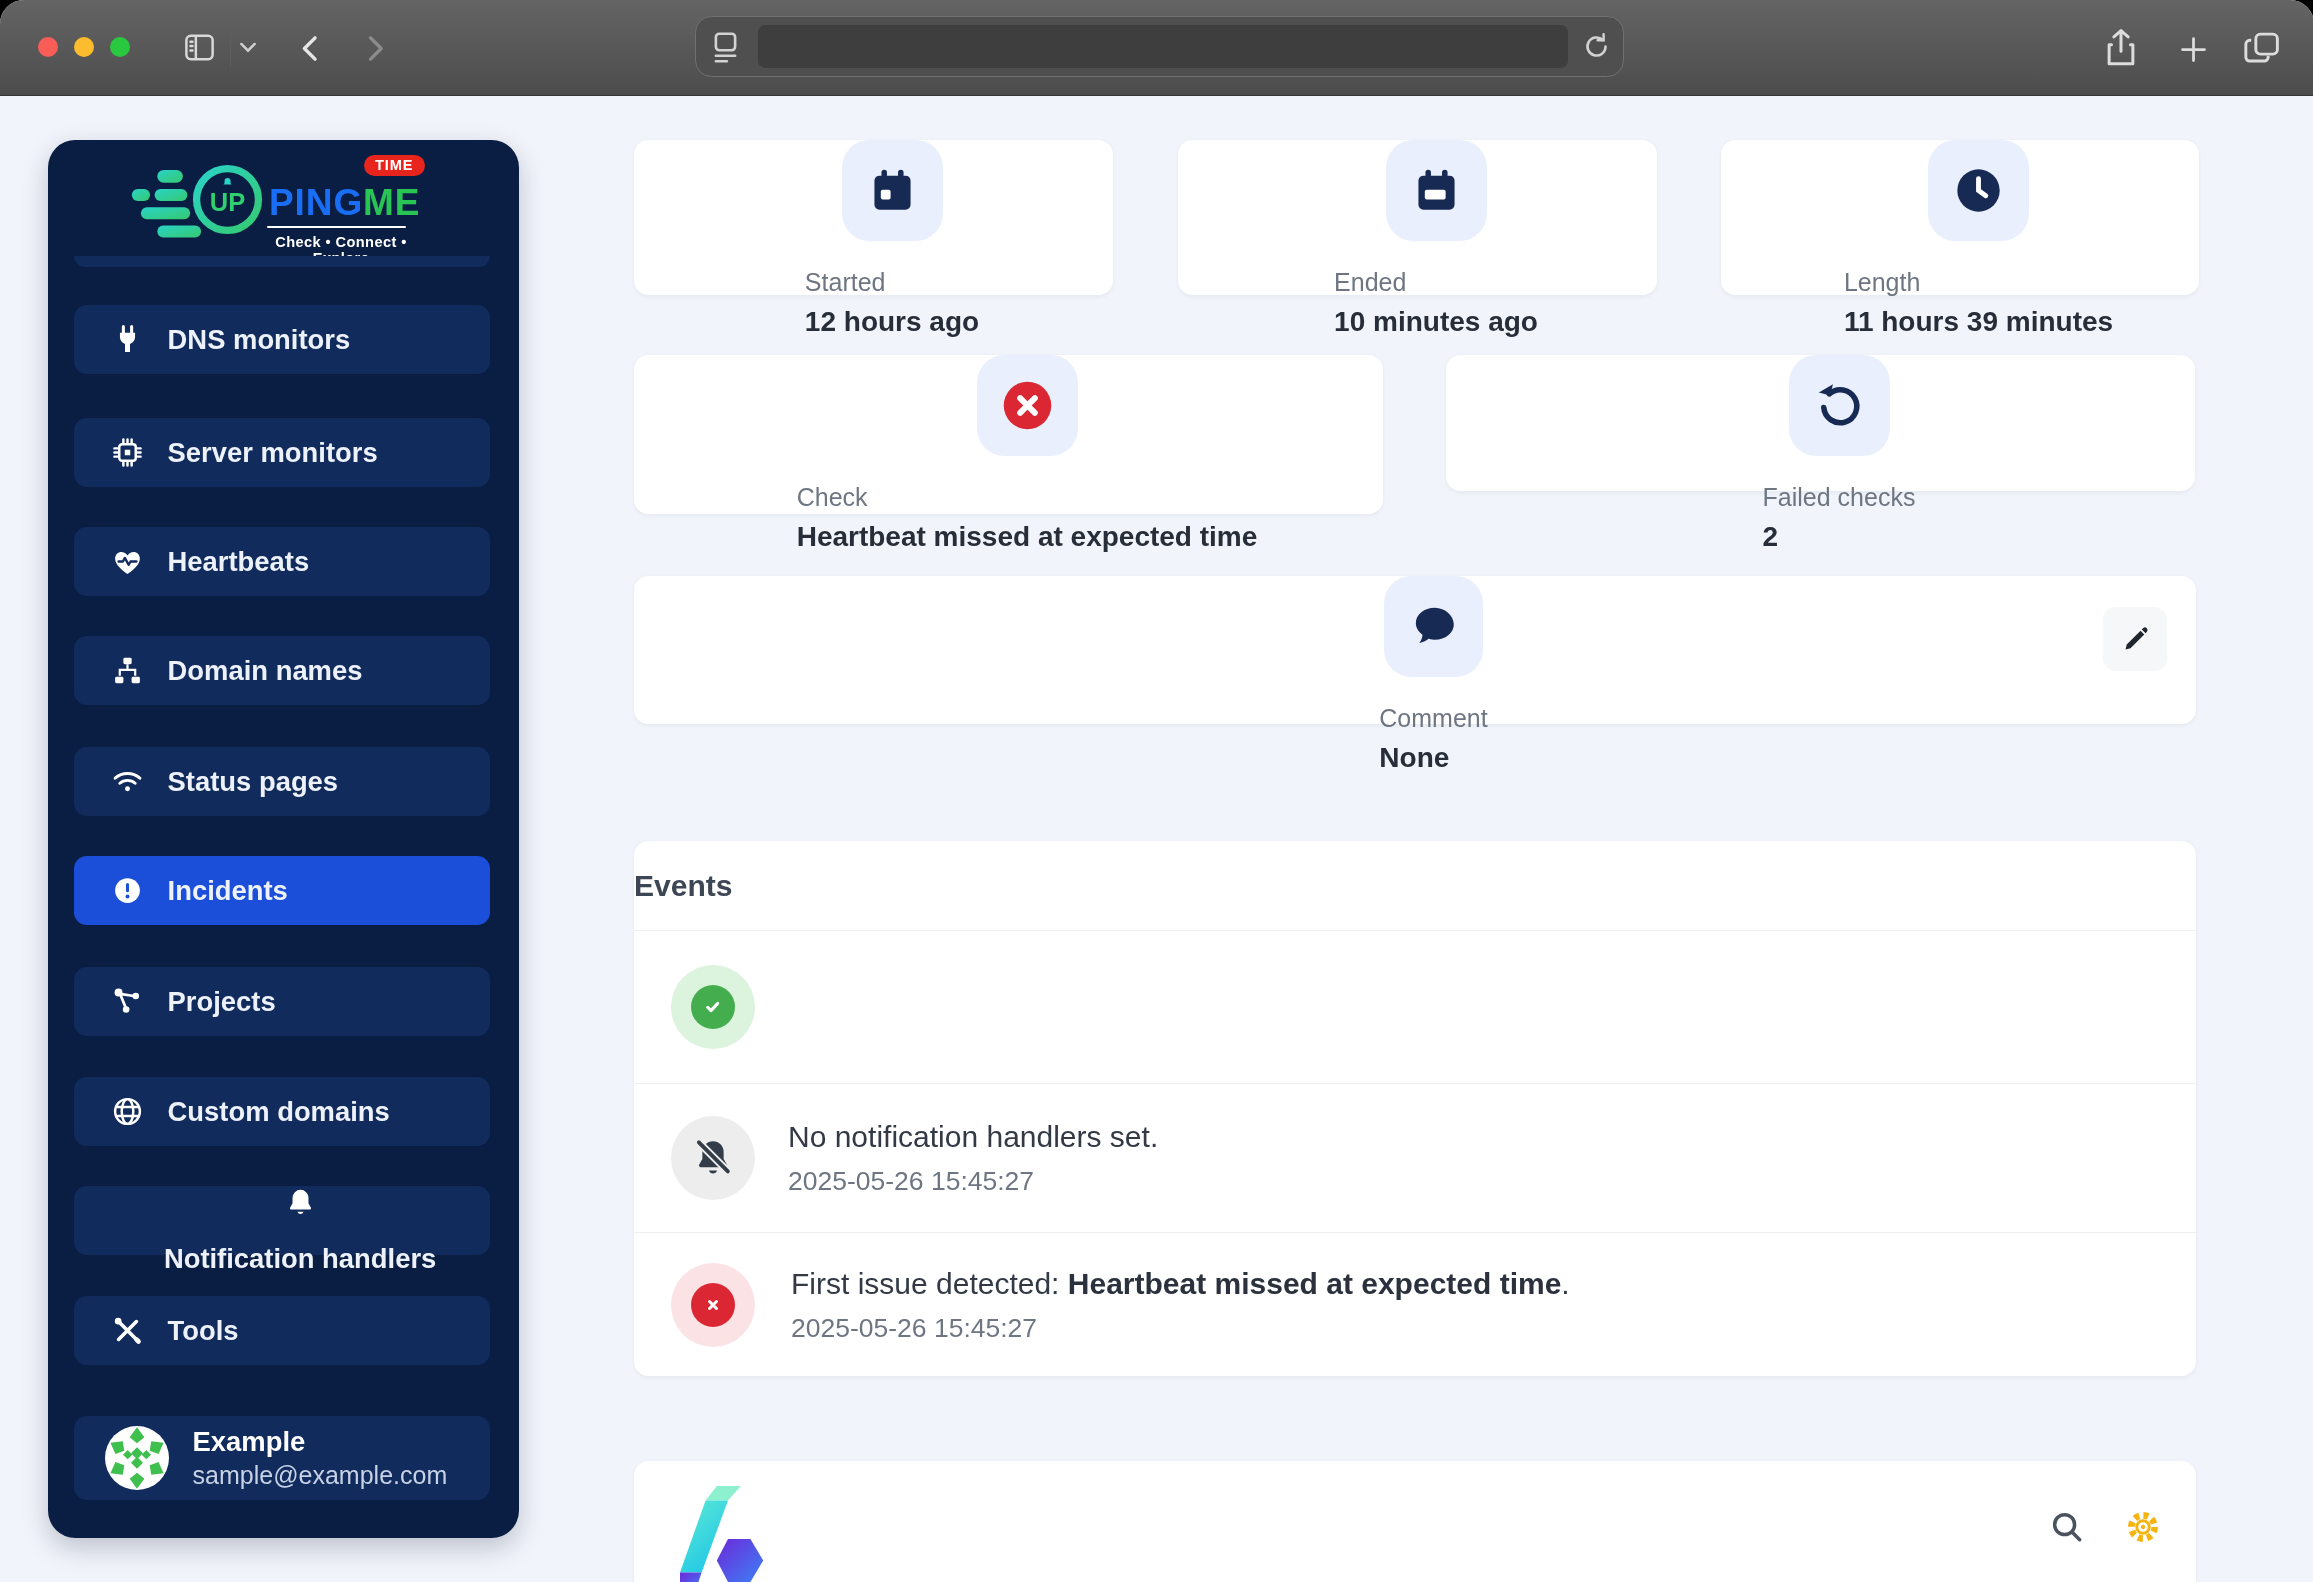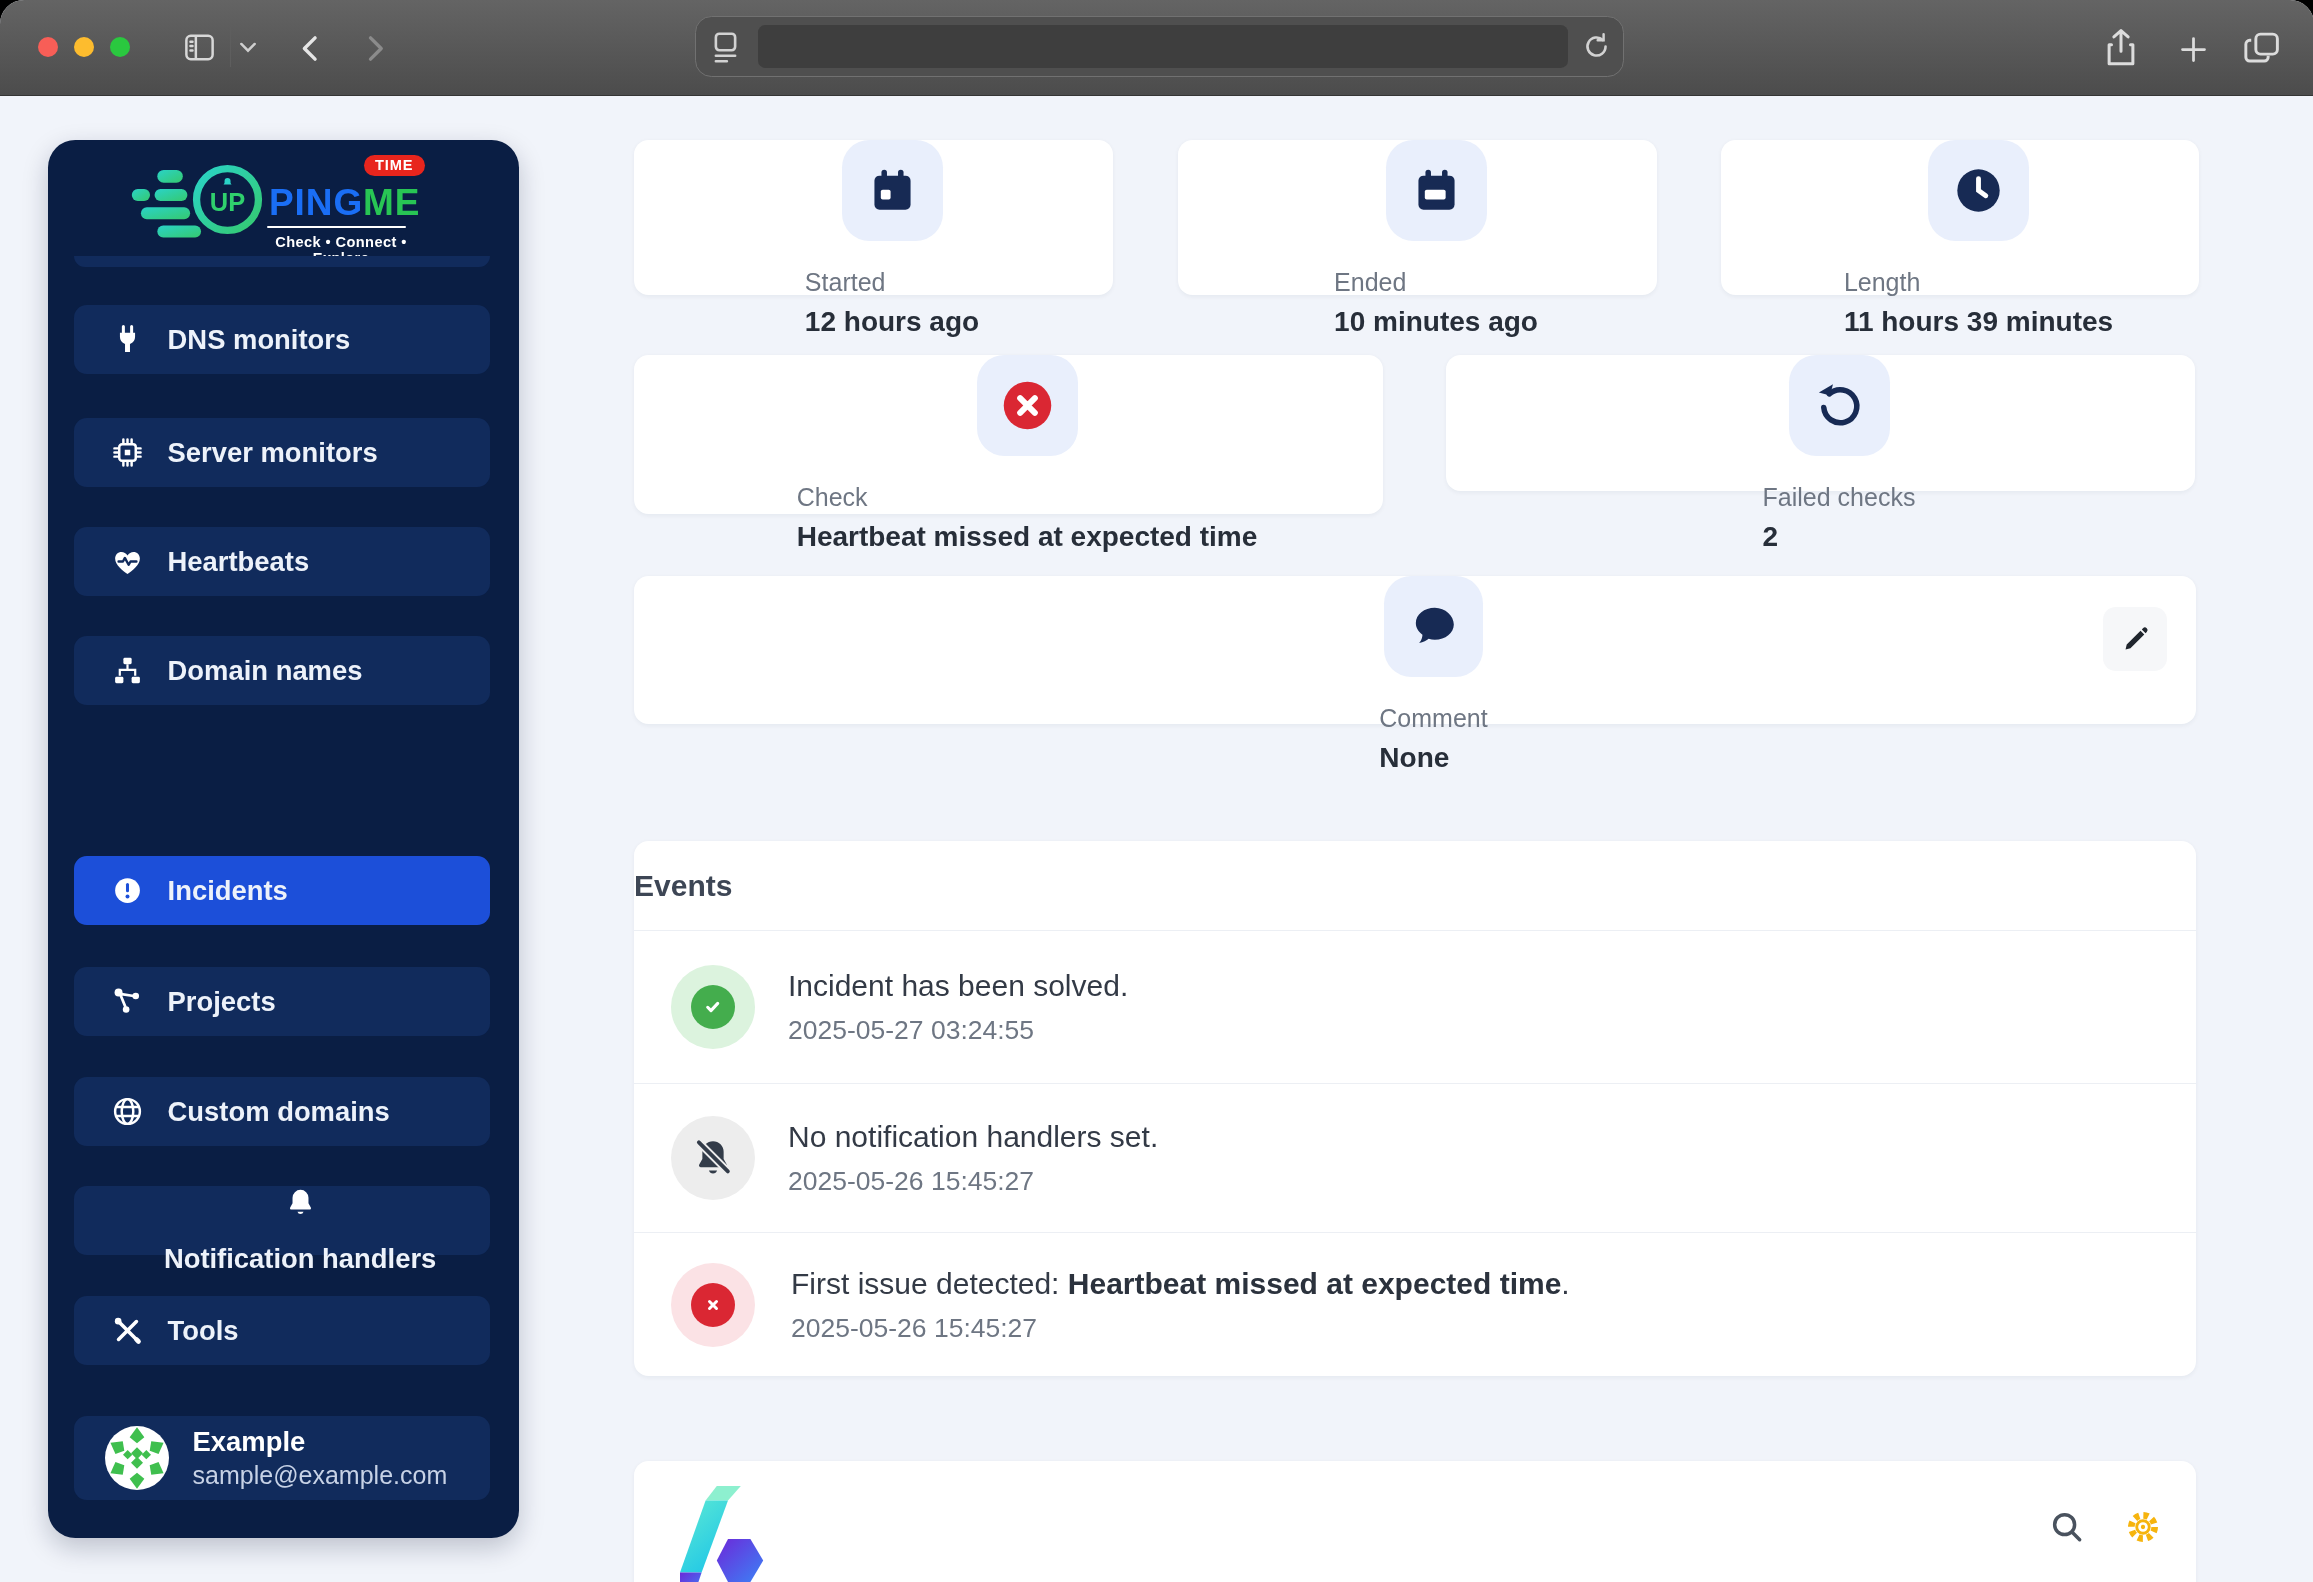--- a/index.html
+++ b/index.html
@@ -204,20 +204,28 @@
       </div>
       <div class="nav-item" style="top:496px;">
         <svg class="nav-icon" viewBox="0 0 24 24" fill="#fff">
           <rect x="9" y="2.8" width="6" height="4.6" rx="1"></rect>
             <rect x="3" y="16.6" width="6" height="4.6" rx="1"></rect>
             <rect x="15" y="16.6" width="6" height="4.6" rx="1"></rect>
           <path d="M11.2 7.4h1.6v3.3h5.6v5.1h-1.6v-3.5H7.2v3.5H5.6v-5.1h5.6z"></path>
         </svg>
         <span class="nlabel">Domain names</span>
       </div>
+      <div class="nav-item" style="top:607px;">
+        <svg class="nav-icon" viewBox="0 0 24 24" fill="none" stroke="#fff" stroke-width="2.1" stroke-linecap="round">
+          <path d="M3 9.6a13.5 13.5 0 0 1 18 0"></path>
+            <path d="M6.4 13.3a8.5 8.5 0 0 1 11.2 0"></path>
+          <circle cx="12" cy="17.2" r="1.8" fill="#fff" stroke="none"></circle>
+        </svg>
+        <span class="nlabel">Status pages</span>
+      </div>
       <div class="nav-item active" style="top:716px;">
         <svg class="nav-icon" viewBox="0 0 24 24">
           <circle cx="12" cy="12" r="9" fill="#fff"></circle>
           <rect x="10.9" y="6.6" width="2.2" height="6.6" rx="1.1" fill="#1c4fd9"></rect>
           <circle cx="12" cy="16.4" r="1.45" fill="#1c4fd9"></circle>
         </svg>
         <span class="nlabel">Incidents</span>
       </div>
       <div class="nav-item" style="top:827px;">
         <svg class="nav-icon" viewBox="0 0 24 24">
@@ -362,24 +370,20 @@
     <div class="card" style="left:634px;top:745px;width:1562px;height:535px;">
       <div class="ev-head">Events</div>
 
       <div class="ev-row" style="height:153px;">
         <div class="ev-ic green">
           <div class="ev-dot" style="background:#44ad4d;">
             <svg width="27.4" height="27.4" viewBox="0 0 24 24">
               <path d="M7.6 12.5l2.9 2.9 5.9-6.3" stroke="#fff" stroke-width="2.7" fill="none" stroke-linecap="round" stroke-linejoin="round"></path>
             </svg>
           </div>
-        </div>
-        <div>
-          <div class="ev-title">Incident has been solved.</div>
-          <div class="ev-ts">2025-05-27 03:24:55</div>
         </div>
       </div>
 
       <div class="ev-row" style="height:149px;">
         <div class="ev-ic gray">
           <svg width="44" height="44" viewBox="0 0 24 24">
             <path fill="#333c49" d="M12 2.8a5.8 5.8 0 0 0-5.8 5.8v3.9l-1.7 3.1c-.4.7.1 1.5.9 1.5h13.2c.8 0 1.3-.8.9-1.5l-1.7-3.1V8.6A5.8 5.8 0 0 0 12 2.8z"></path>
             <path d="M9.8 18.8a2.3 2.3 0 0 0 4.4 0z" fill="#333c49"></path>
             <path d="M3.8 3 20.6 19.8" stroke="#ededed" stroke-width="4.2" stroke-linecap="round"></path>
             <path d="M4.3 3.5 20.1 19.3" stroke="#333c49" stroke-width="2.1" stroke-linecap="round"></path>

